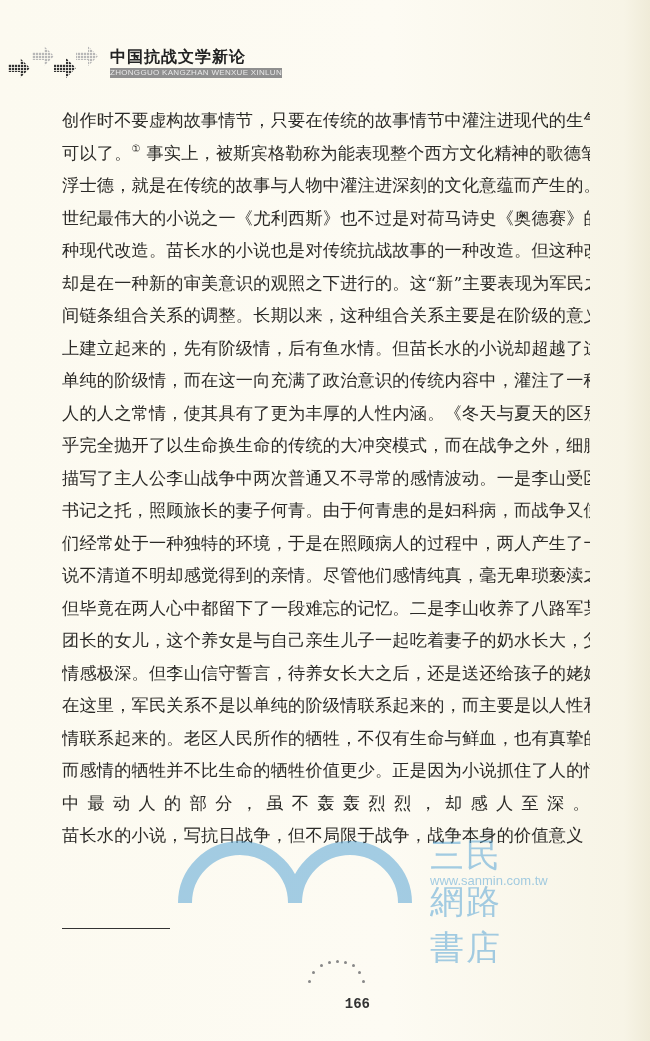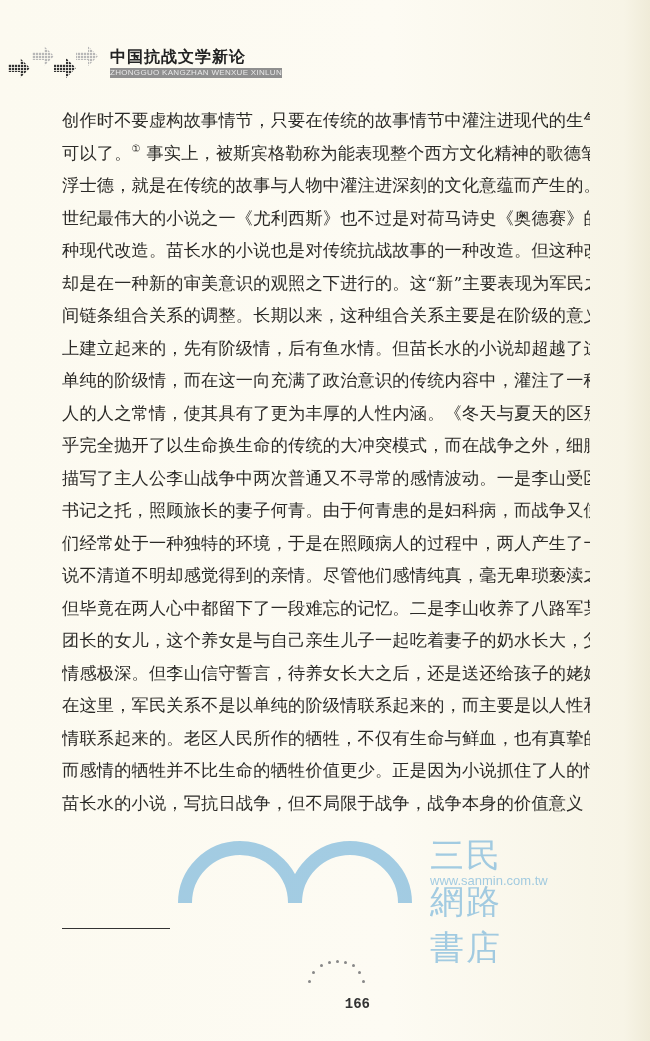--- a/index.html
+++ b/index.html
@@ -106,20 +106,21 @@
     <div class="line">描写了主人公李山战争中两次普通又不寻常的感情波动。一是李山受区委</div>
     <div class="line">书记之托，照顾旅长的妻子何青。由于何青患的是妇科病，而战争又使他</div>
     <div class="line">们经常处于一种独特的环境，于是在照顾病人的过程中，两人产生了一种</div>
     <div class="line">说不清道不明却感觉得到的亲情。尽管他们感情纯真，毫无卑琐亵渎之意，</div>
     <div class="line">但毕竟在两人心中都留下了一段难忘的记忆。二是李山收养了八路军某部</div>
     <div class="line">团长的女儿，这个养女是与自己亲生儿子一起吃着妻子的奶水长大，父女</div>
     <div class="line">情感极深。但李山信守誓言，待养女长大之后，还是送还给孩子的姥姥。</div>
     <div class="line">在这里，军民关系不是以单纯的阶级情联系起来的，而主要是以人性和人</div>
     <div class="line">情联系起来的。老区人民所作的牺牲，不仅有生命与鲜血，也有真挚的感情。</div>
     <div class="line">而感情的牺牲并不比生命的牺牲价值更少。正是因为小说抓住了人的情感</div>
+    <div class="line">中最动人的部分，虽不轰轰烈烈，却感人至深。</div>
     <div class="line last">苗长水的小说，写抗日战争，但不局限于战争，战争本身的价值意义</div>
     <div class="line indent"></div>
   </div>
 
   <div class="watermark">
     <svg width="250" height="70" viewBox="0 0 250 70">
       <path d="M10,70 A55,55 0 0 1 120,70" fill="none" stroke="#5aa6d6" stroke-width="14"></path>
       <path d="M120,70 A55,55 0 0 1 230,70" fill="none" stroke="#5aa6d6" stroke-width="14"></path>
     </svg>
     <div class="wm-text">三民網路書店</div>

